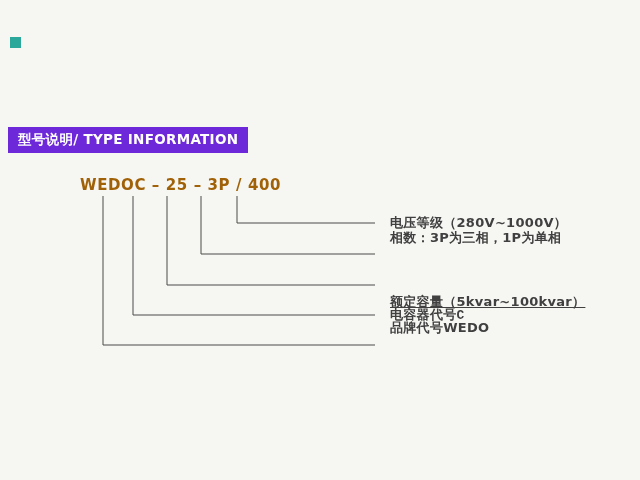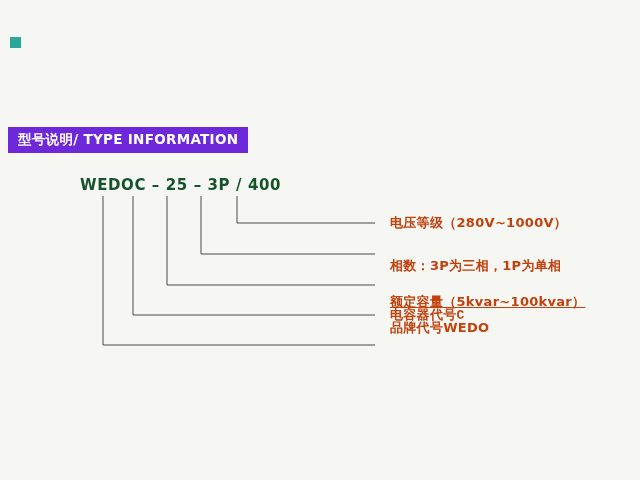--- a/index.html
+++ b/index.html
@@ -35,36 +35,36 @@
     padding: 0 10px;
     letter-spacing: 0.3px;
     box-sizing: border-box;
   }
   .model-code {
     position: absolute;
     left: 80px;
     top: 176px;
     font-size: 15px;
     font-weight: bold;
-    color: #14532d;
+    color: #a16207;
     letter-spacing: 0.6px;
     white-space: nowrap;
   }
   svg.connectors {
     position: absolute;
     left: 0;
     top: 0;
   }
   .legend-label {
     position: absolute;
     left: 390px;
     transform: translateY(-50%);
     font-size: 13px;
     font-weight: bold;
-    color: #c2410c;
+    color: #404040;
     white-space: nowrap;
     letter-spacing: 0.3px;
   }
 </style>
 </head>
 <body>
 
 <div class="corner-square" style="background: rgb(43, 168, 154);"></div>
 
 <div class="banner" style="background: #6d28d9;">
@@ -76,19 +76,19 @@
 <svg class="connectors" width="640" height="480">
   <polyline points="237,196 237,223 375,223" fill="none" stroke="#4a4a4a" stroke-width="1"></polyline>
   <polyline points="201,196 201,254 375,254" fill="none" stroke="#4a4a4a" stroke-width="1"></polyline>
   <polyline points="167,196 167,285 375,285" fill="none" stroke="#4a4a4a" stroke-width="1"></polyline>
   <polyline points="133,196 133,315 375,315" fill="none" stroke="#4a4a4a" stroke-width="1"></polyline>
   <polyline points="103,196 103,345 375,345" fill="none" stroke="#4a4a4a" stroke-width="1"></polyline>
 </svg>
 
 <div class="legend-label" style="top:223px;">电压等级（280V~1000V）</div>
 
-<div class="legend-label" style="top:266px;">相数：3P为三相，1P为单相</div>
+<div class="legend-label" style="top:238px;">相数：3P为三相，1P为单相</div>
 
 <div class="legend-label" style="top:302px;text-decoration:underline;">额定容量（5kvar~100kvar）</div>
 
 <div class="legend-label" style="top:315px;font-family:Liberation Mono, monospace;">电容器代号C</div>
 
 <div class="legend-label" style="top:328px;">品牌代号WEDO</div>
 
 </body></html>

